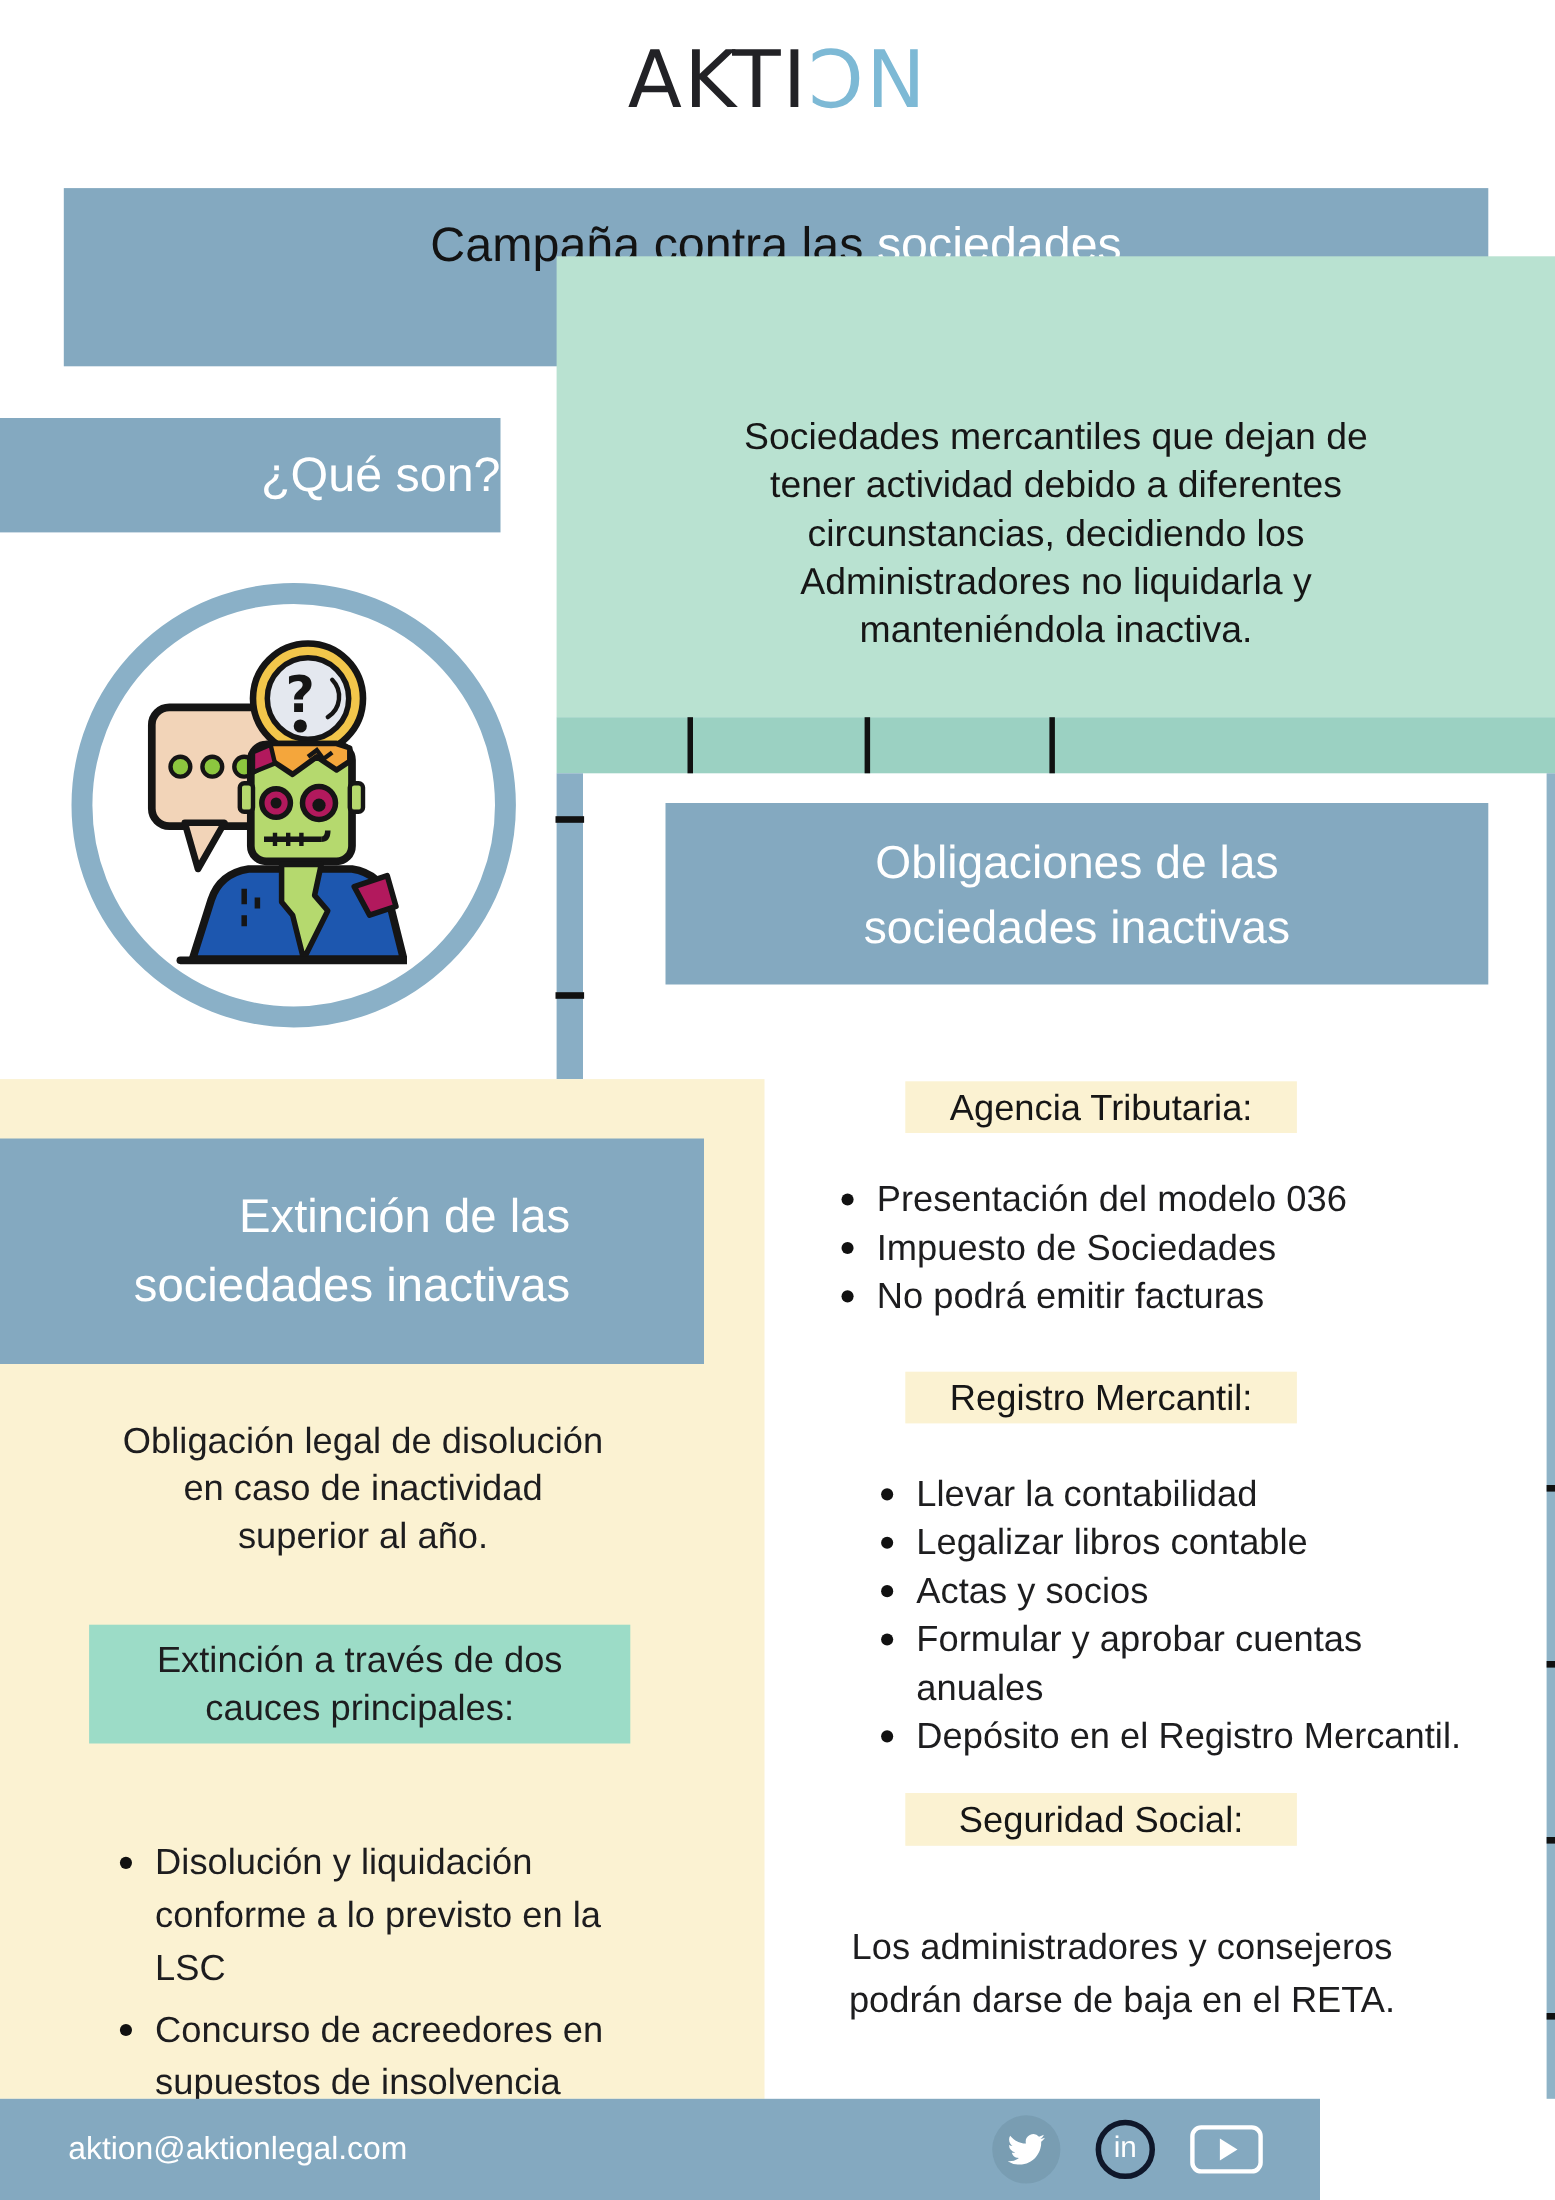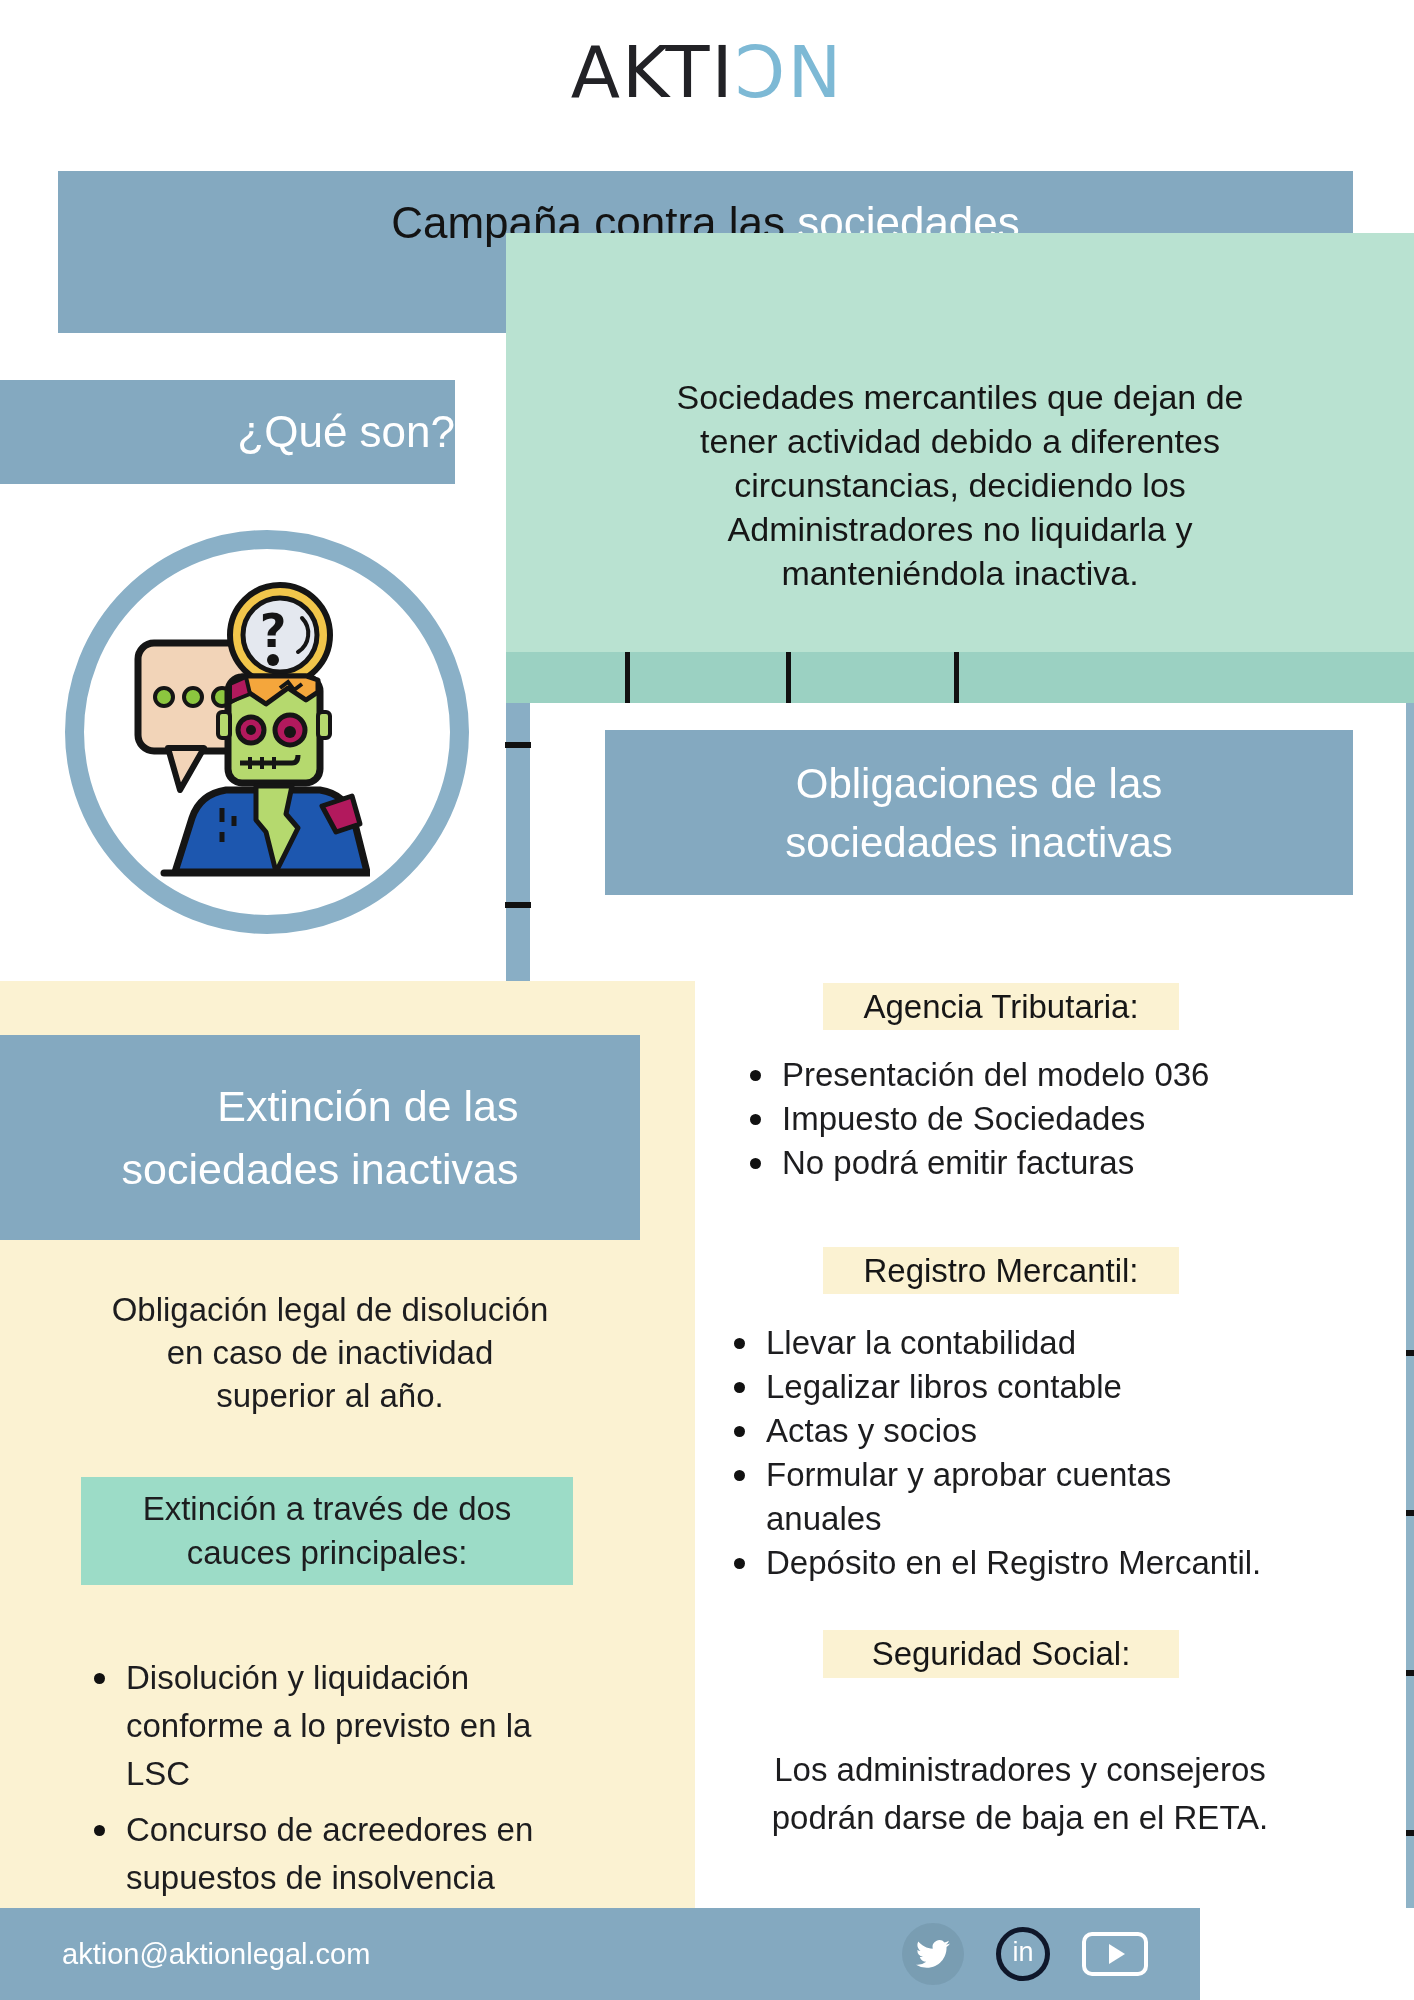--- a/index.html
+++ b/index.html
@@ -43,30 +43,30 @@
   .yellow-box{left:0;top:981px;width:695px;height:927px;background:#fbf2d2;}
   .extincion-box{left:0;top:1035px;width:640px;height:205px;background:#84a9c0;color:#fff;
                  font-size:43px;line-height:63px;text-align:right;display:flex;align-items:center;
                  justify-content:center;white-space:pre-line;}
   .extincion-para{left:15px;top:1288px;width:630px;text-align:center;font-size:33px;
                   line-height:43px;white-space:pre-line;}
   .extincion-tag{left:81px;top:1477px;width:492px;height:108px;background:#9cdcc7;
                  display:flex;align-items:center;justify-content:center;text-align:center;
                  font-size:33px;line-height:44px;white-space:pre-line;}
   
-  ul.blist{list-style:none;margin:0;padding:0;font-size:33px;line-height:48px;}
+  ul.blist{list-style:none;margin:15px;padding:0;font-size:33px;line-height:48px;}
   ul.blist li{position:relative;padding-left:34px;white-space:pre-line;margin:0 0 8px 0;}
   ul.blist li::before{content:"";position:absolute;left:2px;top:19px;width:11px;height:11px;
                       border-radius:50%;background:#111;}
   ul.rlist{line-height:44px;}
   ul.rlist li{margin:0;}
   ul.rlist li::before{top:17px;}
   .left-list{left:92px;top:1654px;width:510px;}
   .agencia-list{left:748px;top:1053px;width:560px;}
-  .registro-list{left:732px;top:1321px;width:580px;}
+  .registro-list{left:784px;top:1321px;width:580px;}
   
   .tag{width:356px;height:47px;background:#fbf2d2;display:flex;align-items:center;
        justify-content:center;font-size:33px;color:#161616;}
   .tag-agencia{left:823px;top:983px;}
   .tag-registro{left:823px;top:1247px;}
   .tag-seguridad{left:823px;top:1630px;height:48px;}
   .seguridad-para{left:740px;top:1746px;width:560px;text-align:center;font-size:33px;
                   line-height:48px;white-space:pre-line;}
   
   .footer{left:0;top:1908px;width:1200px;height:92px;background:#84a9c0;display:flex;

